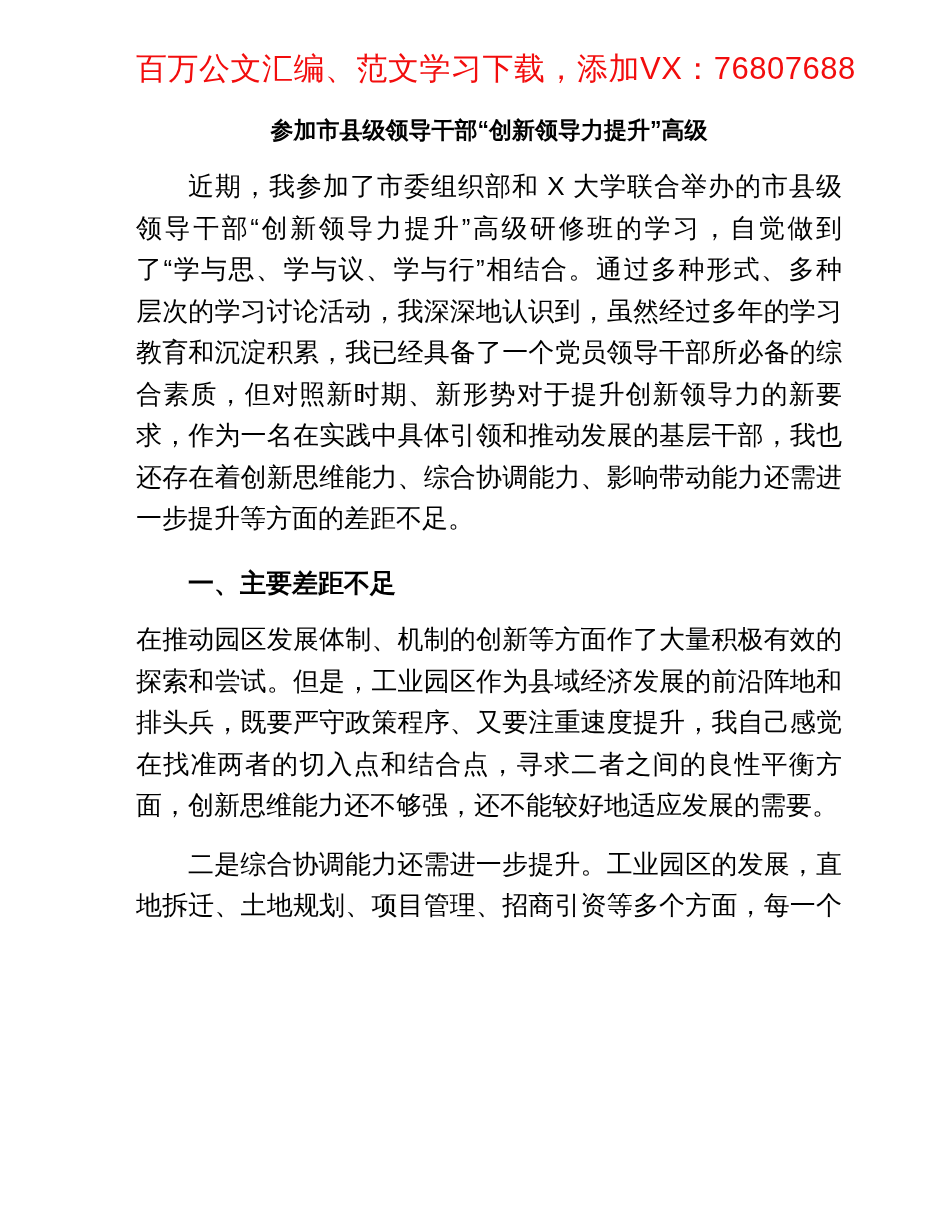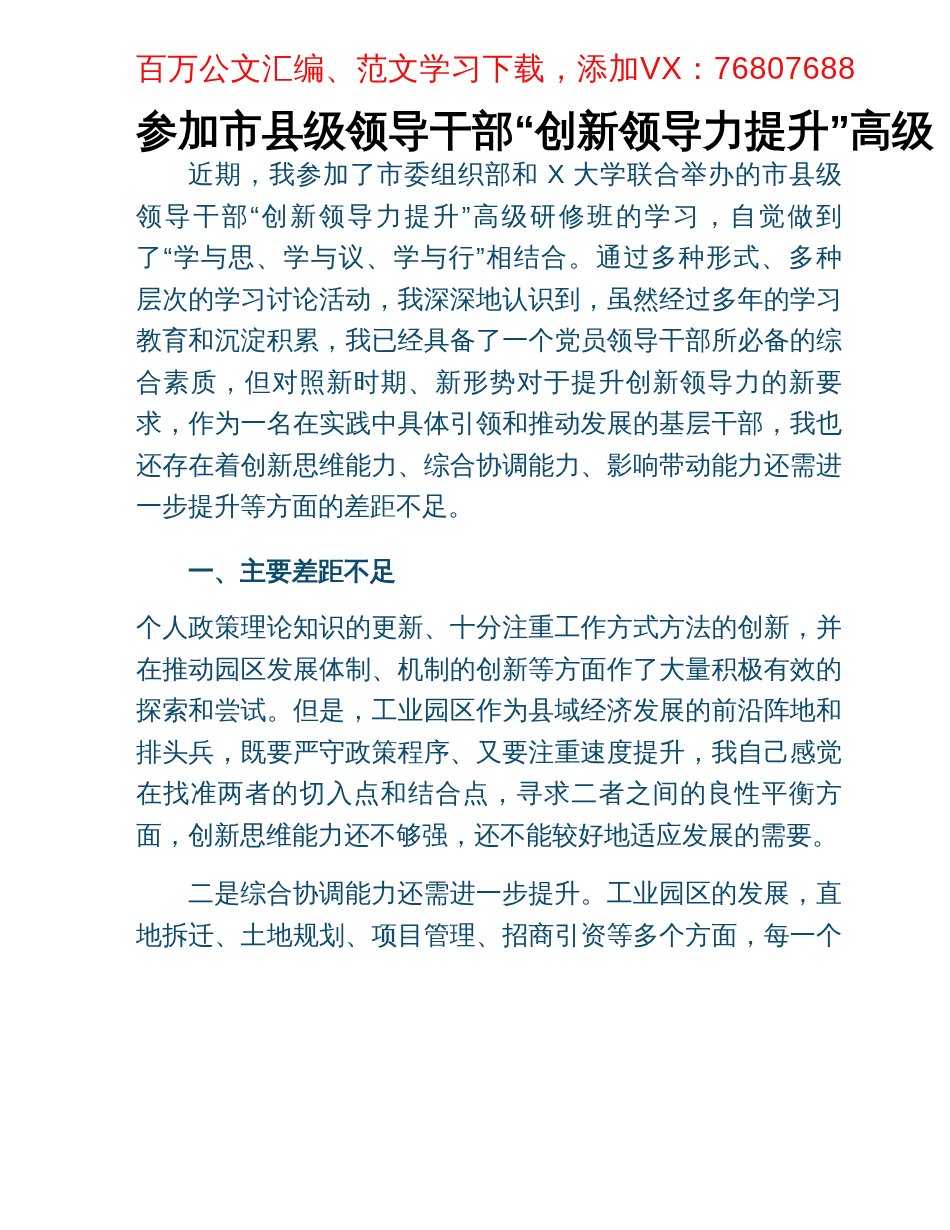--- a/index.html
+++ b/index.html
@@ -25,32 +25,33 @@
     text-align: center;
     font-size: 31px;
     line-height: 26px;
     color: #f20d0d;
     letter-spacing: 0.5px;
     white-space: nowrap;
   }
   .doc-title {
     margin-top: 25px;
     text-align: center;
-    font-size: 42px;
+    font-size: 23px;
     font-weight: bold;
     line-height: 47px;
     color: #000000;
   }
   .doc-title .title-line {
     white-space: nowrap;
   }
   .content {
+    margin-top: 12px;
     font-size: 26px;
     line-height: 41.5px;
-    color: #0c4a6e;
+    color: #000000;
   }
   .para {
     margin: 0 0 17px 0;
   }
   .para:last-child {
     margin-bottom: 0;
   }
   .line {
     word-break: keep-all;
     overflow: hidden;
@@ -88,21 +89,20 @@
         <div class="line fill">了“学与思、学与议、学与行”相结合。通过多种形式、多种</div>
         <div class="line fill">层次的学习讨论活动，我深深地认识到，虽然经过多年的学习</div>
         <div class="line fill">教育和沉淀积累，我已经具备了一个党员领导干部所必备的综</div>
         <div class="line fill">合素质，但对照新时期、新形势对于提升创新领导力的新要</div>
         <div class="line fill">求，作为一名在实践中具体引领和推动发展的基层干部，我也</div>
         <div class="line fill">还存在着创新思维能力、综合协调能力、影响带动能力还需进</div>
         <div class="line">一步提升等方面的差距不足。</div>
       </div>
       <div class="heading">一、主要差距不足</div>
       <div class="para">
-        <div class="line fill">个人政策理论知识的更新、十分注重工作方式方法的创新，并</div>
         <div class="line fill">在推动园区发展体制、机制的创新等方面作了大量积极有效的</div>
         <div class="line fill">探索和尝试。但是，工业园区作为县域经济发展的前沿阵地和</div>
         <div class="line fill">排头兵，既要严守政策程序、又要注重速度提升，我自己感觉</div>
         <div class="line fill">在找准两者的切入点和结合点，寻求二者之间的良性平衡方</div>
         <div class="line">面，创新思维能力还不够强，还不能较好地适应发展的需要。</div>
       </div>
       <div class="para">
         <div class="line first fill">二是综合协调能力还需进一步提升。工业园区的发展，直</div>
         <div class="line fill">地拆迁、土地规划、项目管理、招商引资等多个方面，每一个</div>
       </div>

